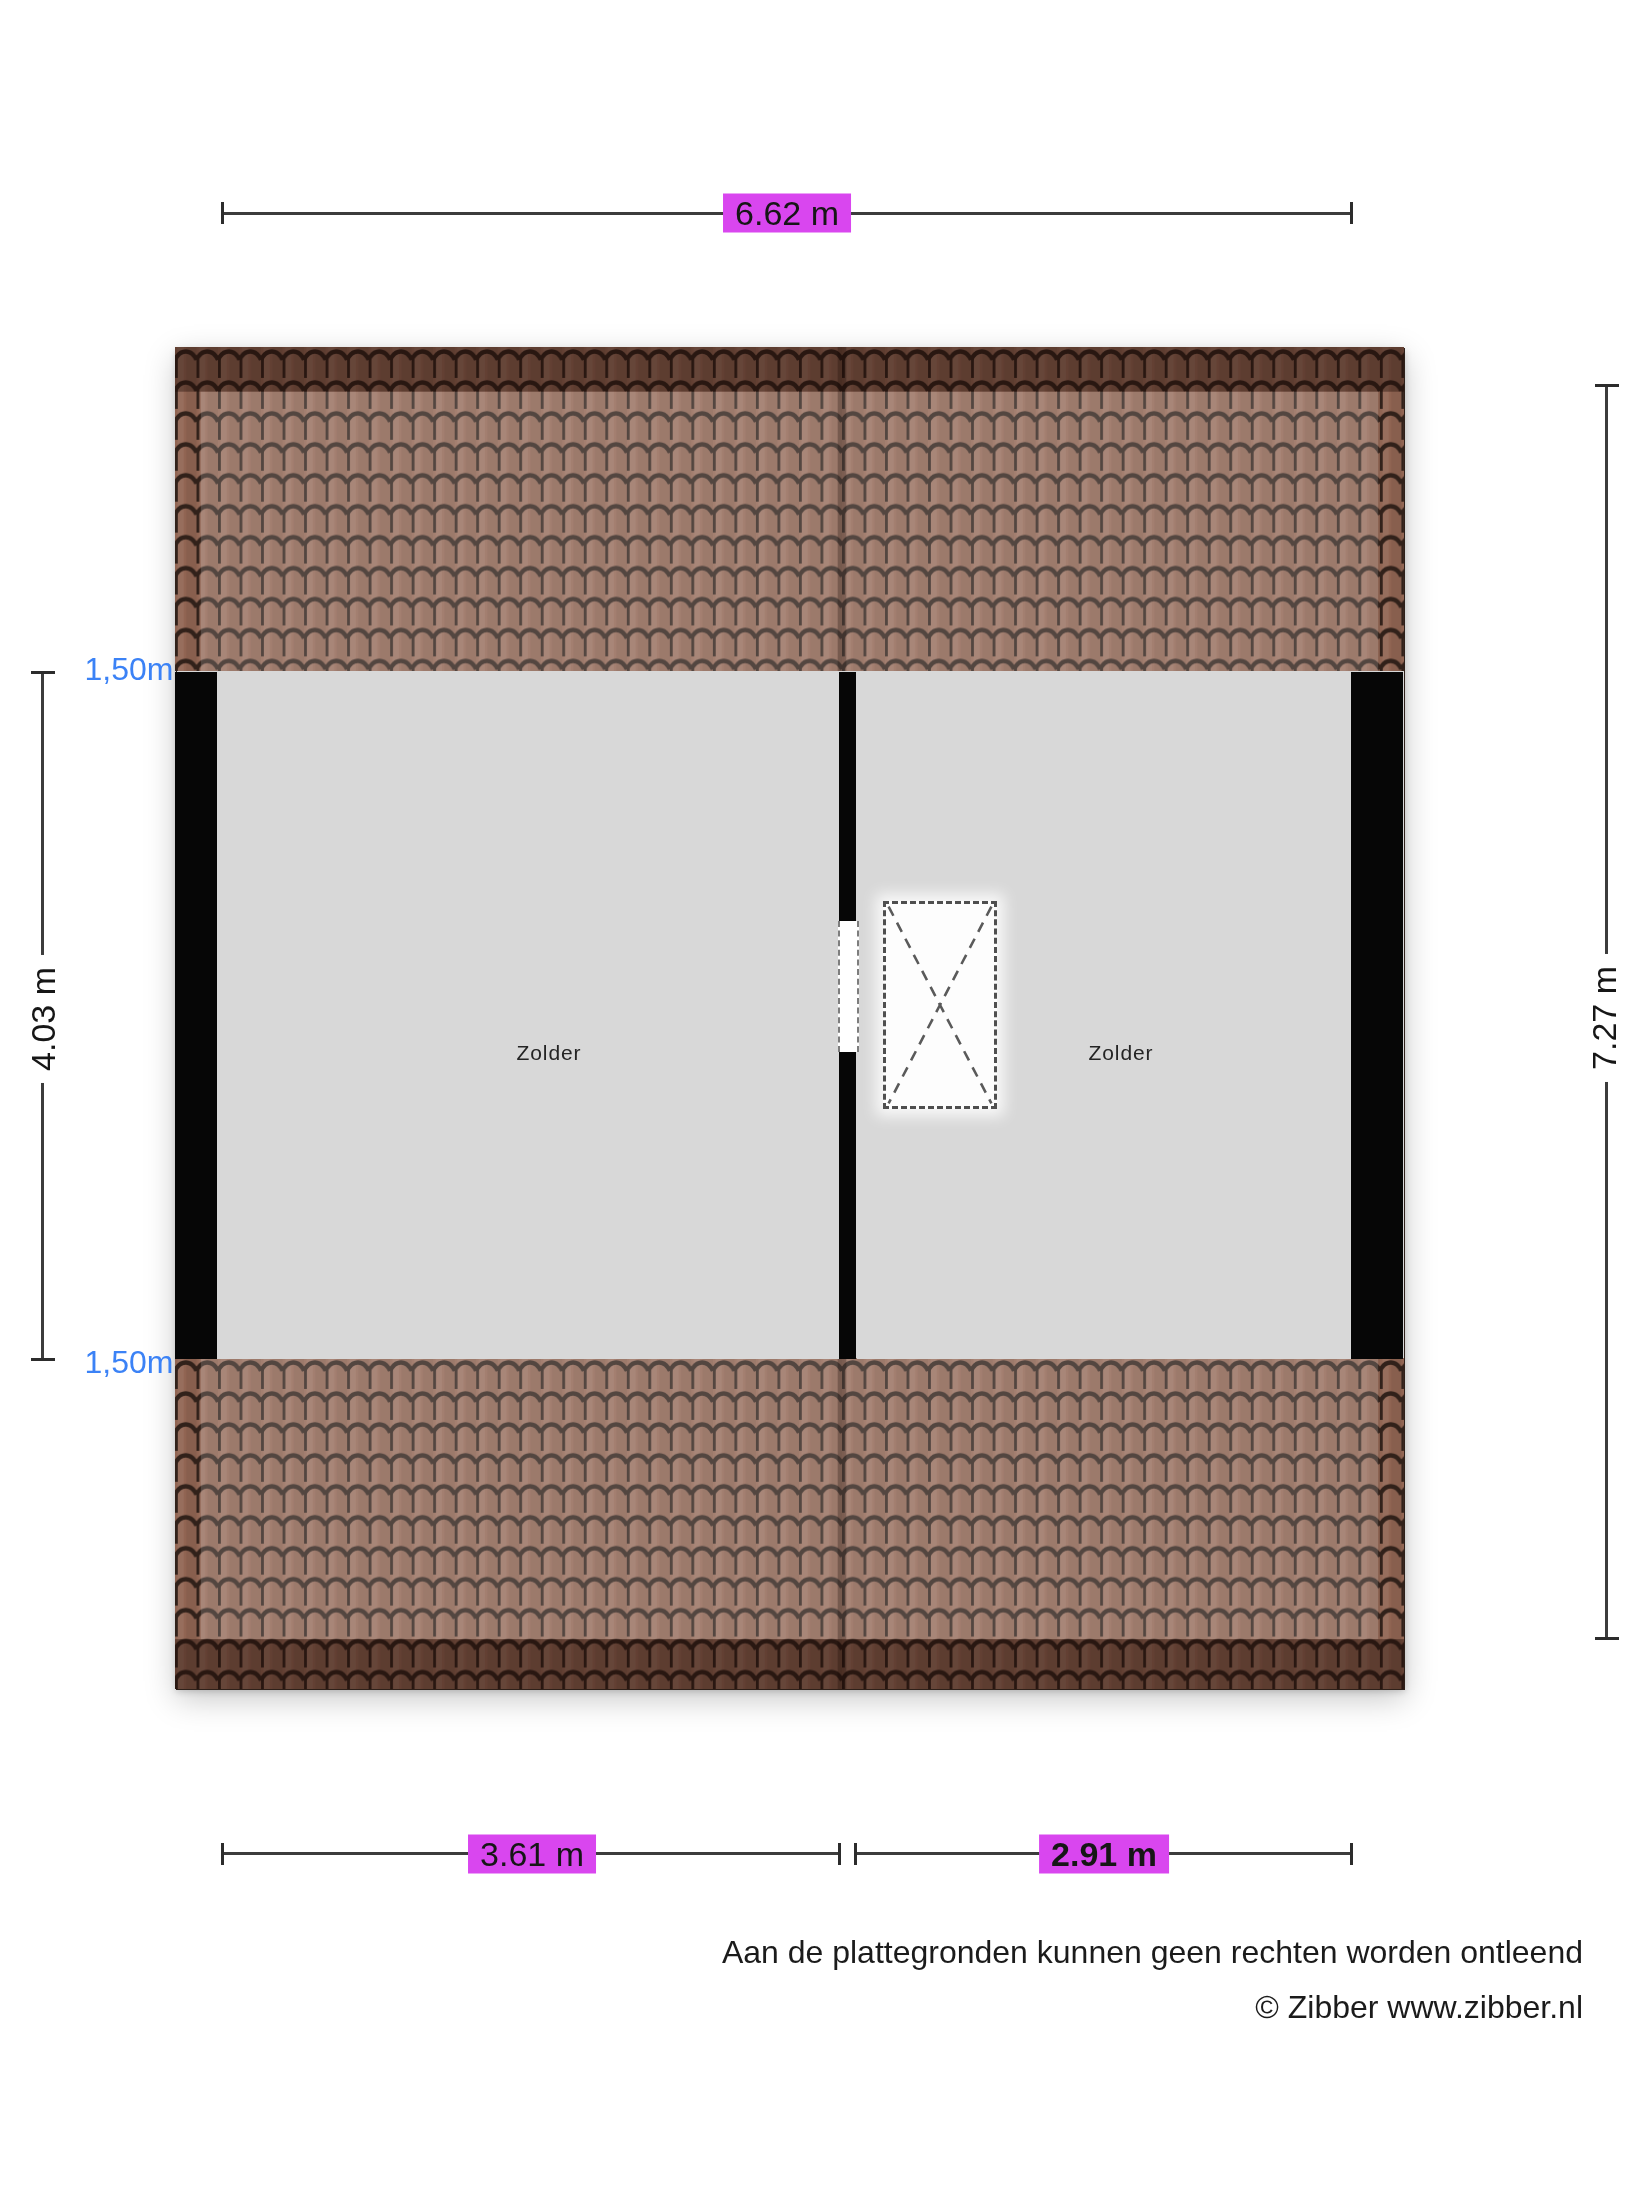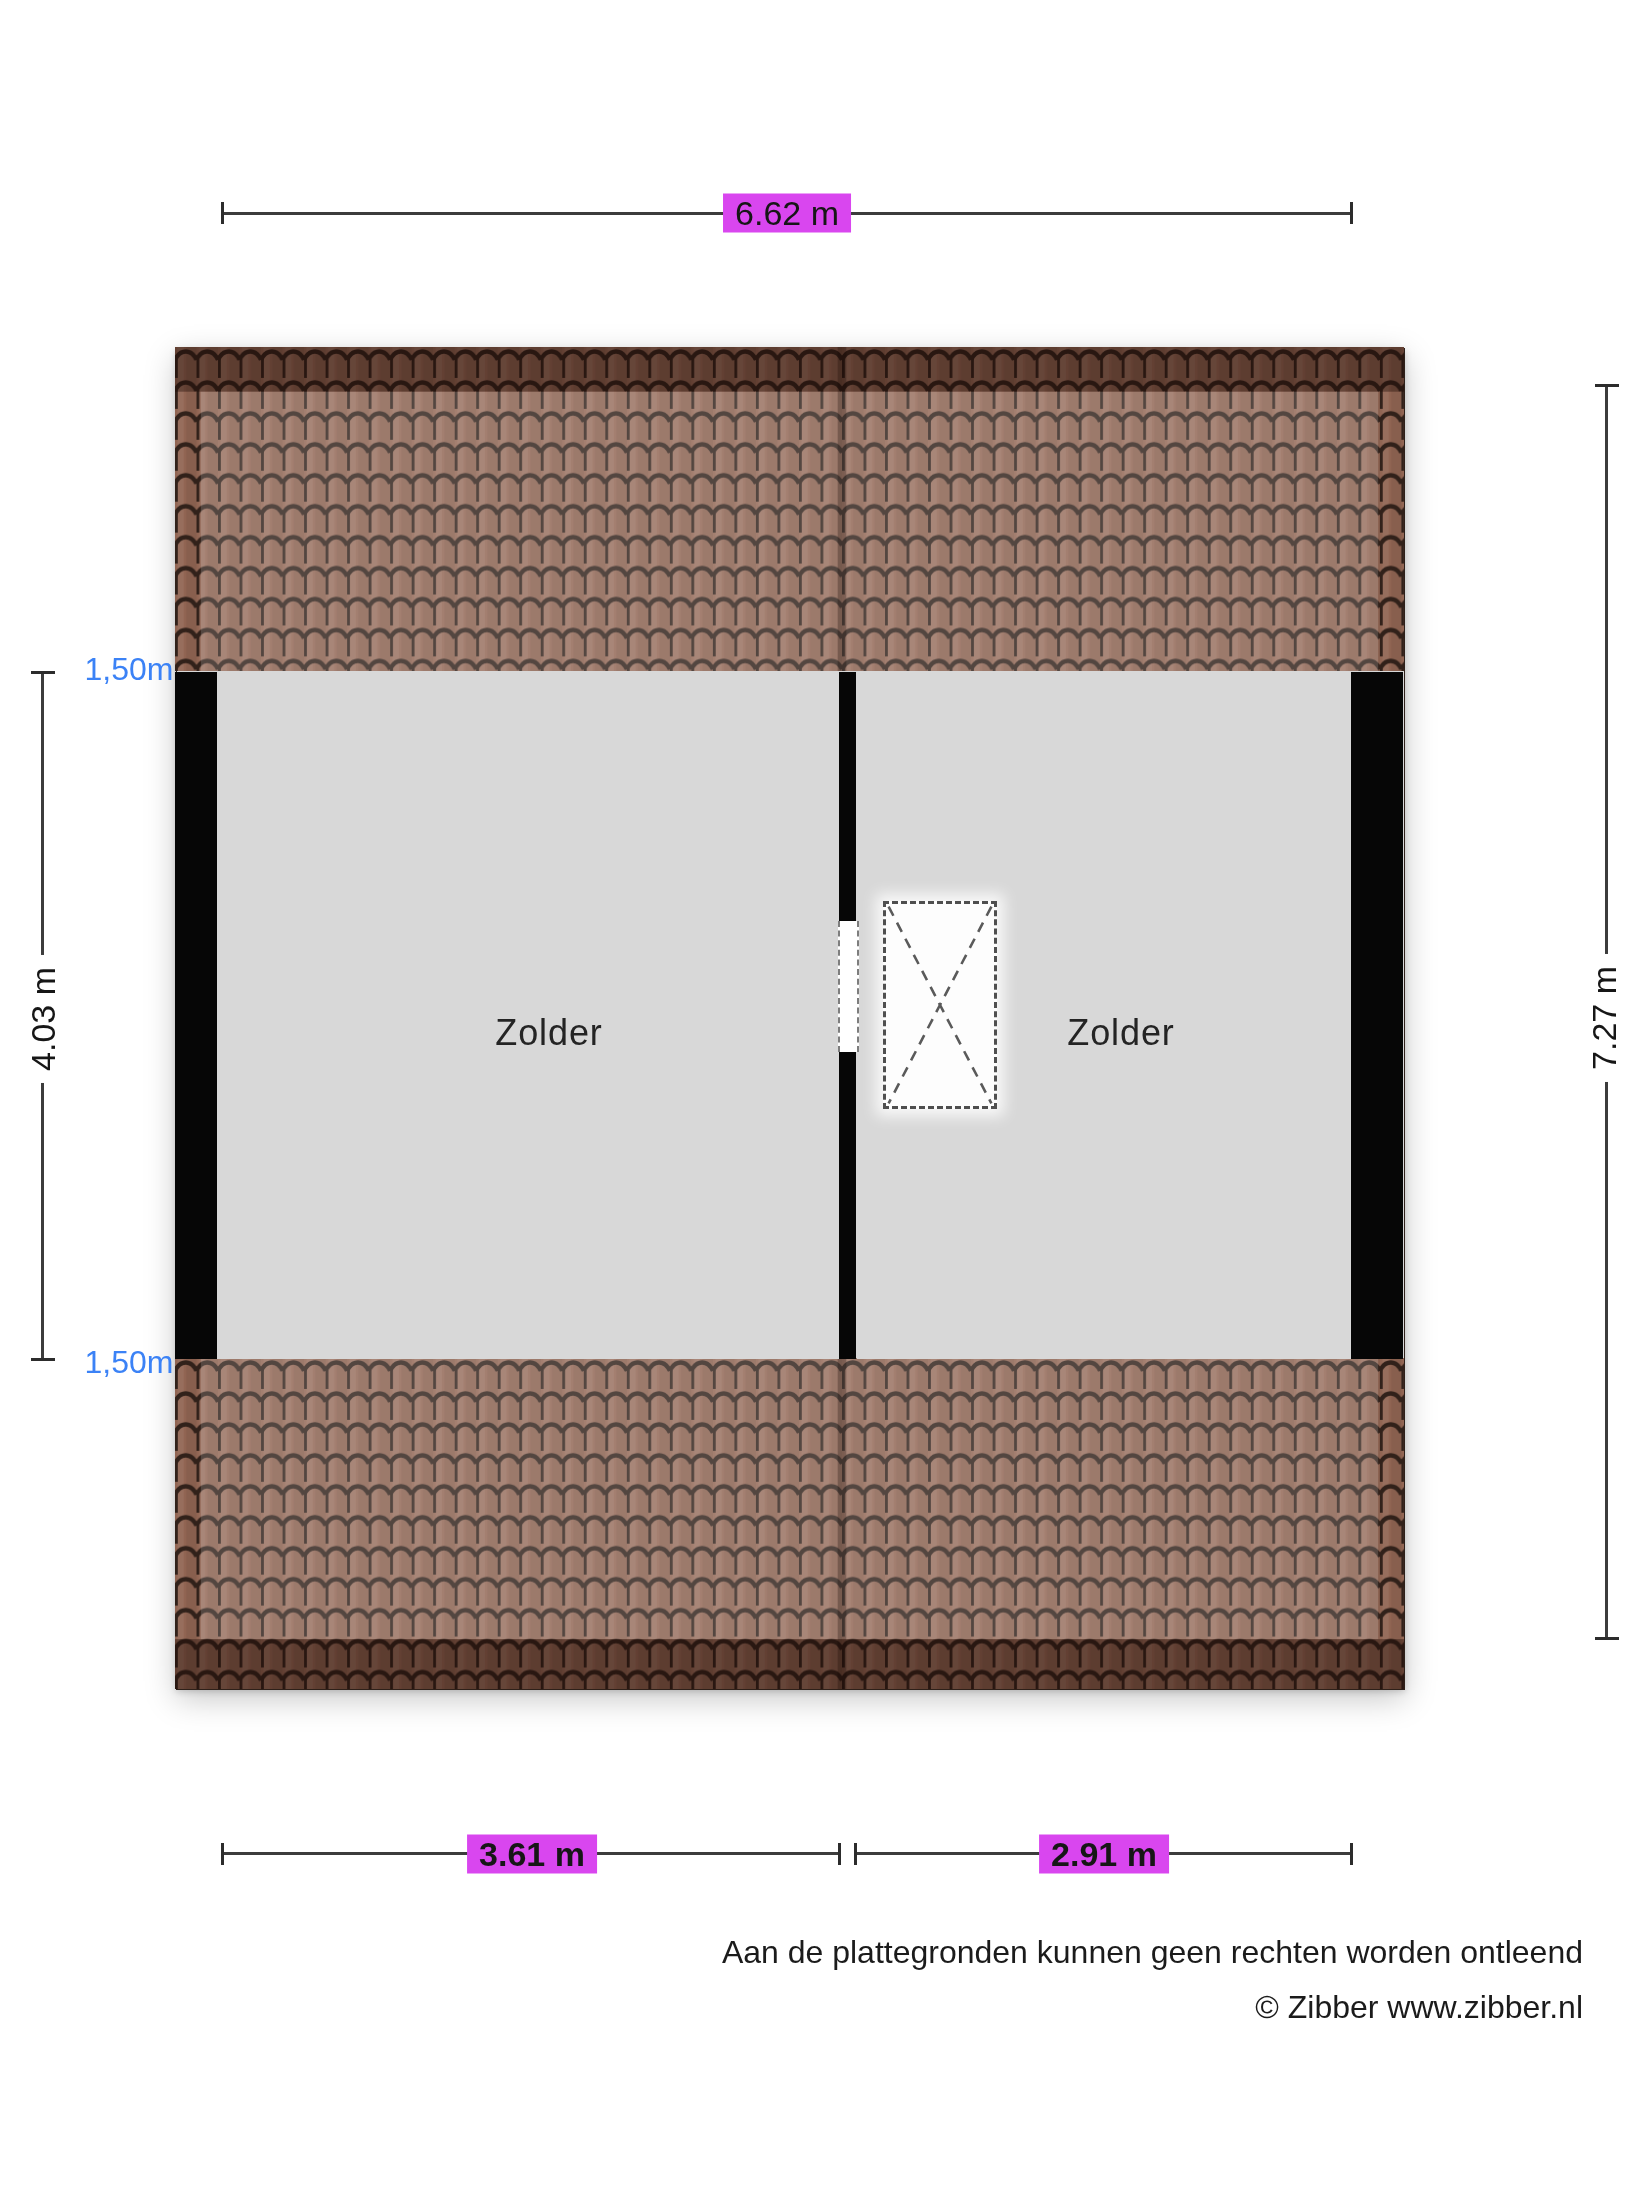--- a/index.html
+++ b/index.html
@@ -39,23 +39,24 @@
   .stair-box{
     left:706px;top:552px;width:114px;height:208px;
     background:#fdfdfd;
     border:3.4px dashed #4f4f4f;
     box-sizing:border-box;
     box-shadow:0 0 13.8px 6.9px rgba(255,255,255,0.85);
   }
   .stair-box svg{display:block;width:100%;height:100%;}
 
   .room-label{
-    font-size:36px;color:#242424;letter-spacing:0.9px;
+    font-size:21px;color:#242424;letter-spacing:0.9px;
     transform:translate(-50%,-50%);
     white-space:nowrap;
+    margin-top:20px;
   }
 
   
   .dline-h{height:2.6px;background:#3c3c3c;}
   .dline-v{width:2.6px;background:#3c3c3c;}
   .tick-v{width:3.4px;height:22.4px;background:#2c2c2c;}
   .tick-h{width:24px;height:3.4px;background:#2c2c2c;}
   .dim-label{
     font-size:34px;color:#161616;
     background:#d946ef;padding:0 12px;
@@ -157,21 +158,21 @@
   <div class="abs dline-v" style="left:1605px;top:385px;height:1254px;"></div>
   <div class="abs tick-h" style="left:1595px;top:384px;"></div>
   <div class="abs tick-h" style="left:1595px;top:1637px;"></div>
   <div class="abs dim-label-v" style="left:1604px;top:1018px;">7.27 m</div>
 </div>
 
 <div>
   <div class="abs dline-h" style="left:223px;top:1852px;width:618px;"></div>
   <div class="abs tick-v" style="left:221px;top:1843px;"></div>
   <div class="abs tick-v" style="left:838px;top:1843px;"></div>
-  <div class="abs dim-label" style="left:532px;top:1854px;font-weight:bold;">3.61 m</div>
+  <div class="abs dim-label" style="left:532px;top:1854px;">3.61 m</div>
 
   <div class="abs dline-h" style="left:856px;top:1852px;width:496px;"></div>
   <div class="abs tick-v" style="left:854px;top:1843px;"></div>
   <div class="abs tick-v" style="left:1350px;top:1843px;"></div>
   <div class="abs dim-label" style="left:1104px;top:1854px;font-weight:bold;">2.91 m</div>
 </div>
 
 <div class="abs footer-line" style="top:1934px;">Aan de plattegronden kunnen geen rechten worden ontleend</div>
 <div class="abs footer-line" style="top:1989px;">© Zibber www.zibber.nl</div>
 

